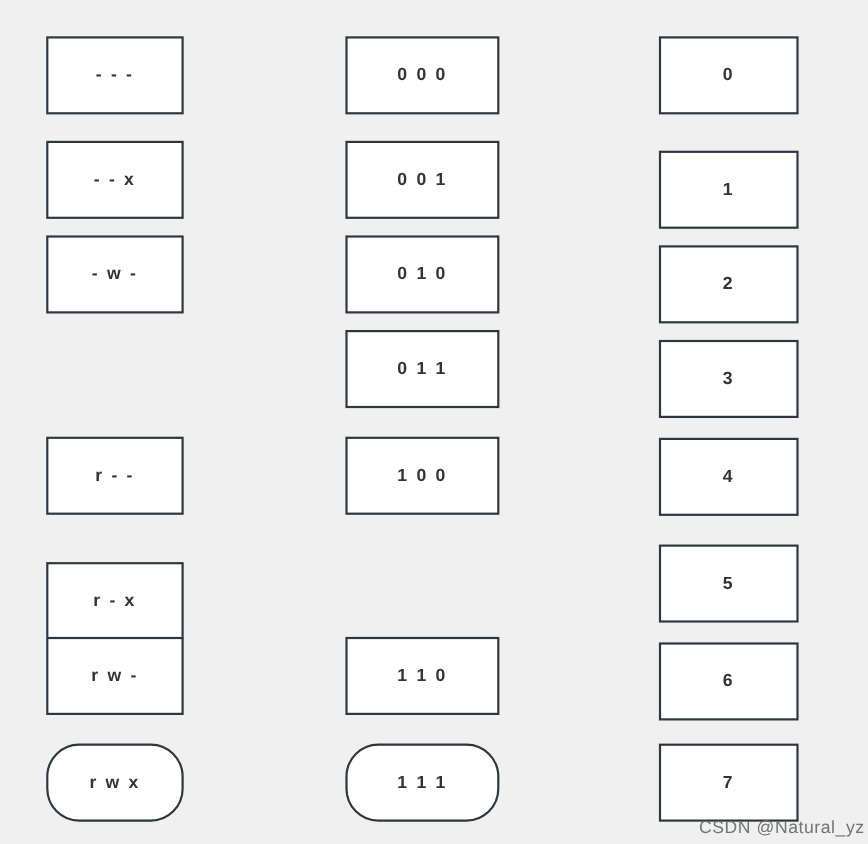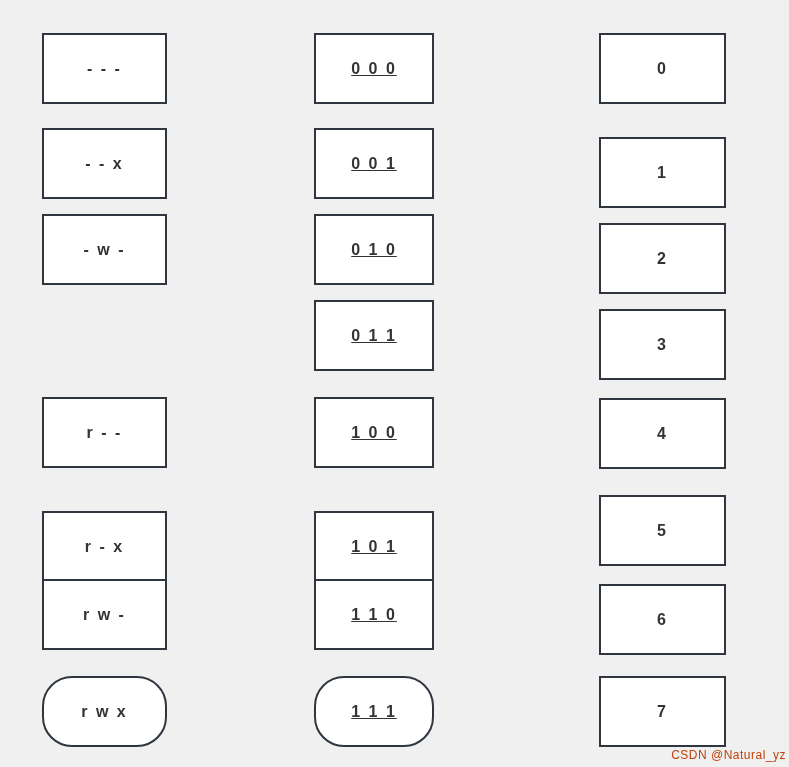--- a/index.html
+++ b/index.html
@@ -24,21 +24,21 @@
     align-items: center;
     justify-content: center;
     font-weight: bold;
     font-size: 16px;
     color: #333333;
     letter-spacing: 2px;
     white-space: pre;
   }
   
   .c1 { left: 42px;  width: 125px; height: 71px; }
-  .c2 { left: 314px; width: 120px; height: 71px; text-decoration: underline; }
+  .c2 { left: 314px; width: 140px; height: 71px; }
   .c3 { left: 599px; width: 127px; height: 71px; }
   
   .ra0 { top: 33px; }
   .ra1 { top: 128px; }
   .ra2 { top: 214px; }
   .ra3 { top: 300px; }
   .ra4 { top: 397px; }
   .ra5 { top: 511px; }
   .ra6 { top: 579px; }
   .ra7 { top: 676px; border-radius: 30px; }
@@ -48,22 +48,22 @@
   .rb2 { top: 223px; }
   .rb3 { top: 309px; }
   .rb4 { top: 398px; }
   .rb5 { top: 495px; }
   .rb6 { top: 584px; }
   .rb7 { top: 676px; }
   .watermark {
     position: absolute;
     right: 3px;
     bottom: 5px;
-    color: #c2410c;
-    font-size: 12px;
+    color: #737373;
+    font-size: 16px;
     font-weight: normal;
     letter-spacing: 0.5px;
   }
 </style>
 </head>
 <body>
 
 <div class="canvas">
 
   <div class="box c1 ra0">- - -</div>
@@ -72,21 +72,20 @@
   <div class="box c1 ra4">r - -</div>
   <div class="box c1 ra5">r - x</div>
   <div class="box c1 ra6">r w -</div>
   <div class="box c1 ra7">r w x</div>
 
   <div class="box c2 ra0">0 0 0</div>
   <div class="box c2 ra1">0 0 1</div>
   <div class="box c2 ra2">0 1 0</div>
   <div class="box c2 ra3">0 1 1</div>
   <div class="box c2 ra4">1 0 0</div>
-  <div class="box c2 ra5">1 0 1</div>
   <div class="box c2 ra6">1 1 0</div>
   <div class="box c2 ra7">1 1 1</div>
 
   <div class="box c3 rb0">0</div>
   <div class="box c3 rb1">1</div>
   <div class="box c3 rb2">2</div>
   <div class="box c3 rb3">3</div>
   <div class="box c3 rb4">4</div>
   <div class="box c3 rb5">5</div>
   <div class="box c3 rb6">6</div>

